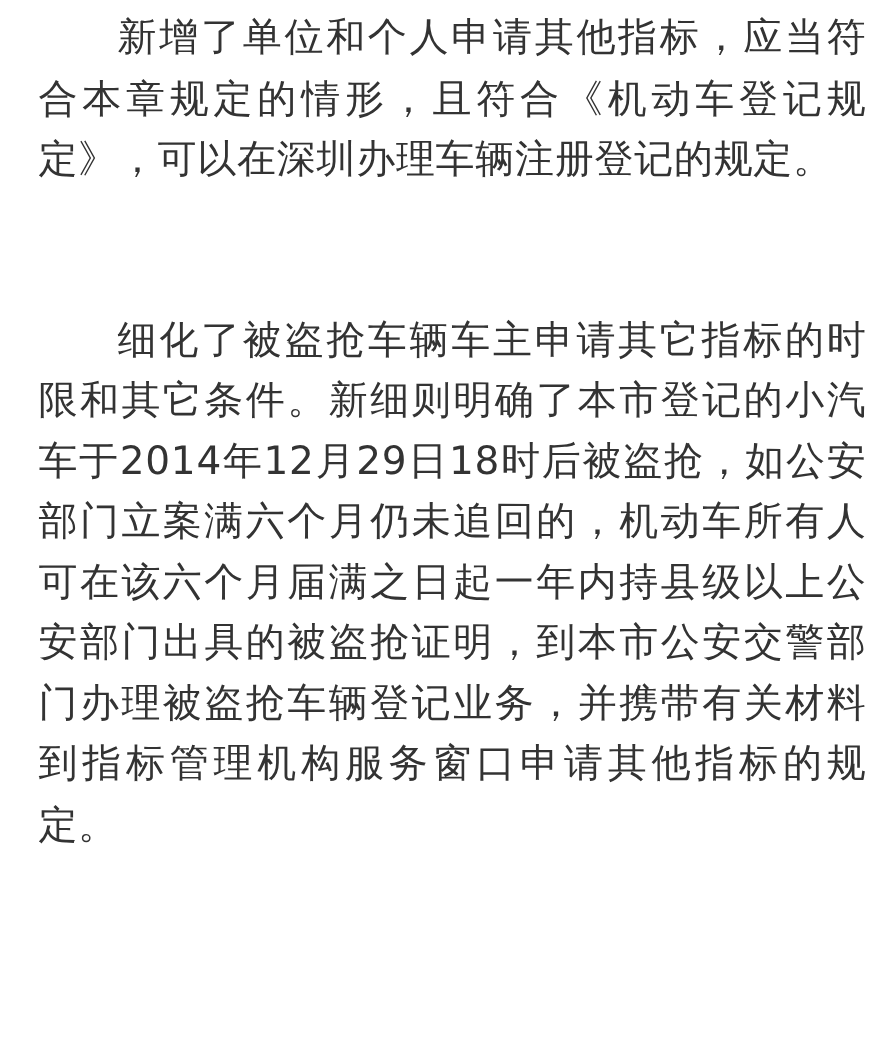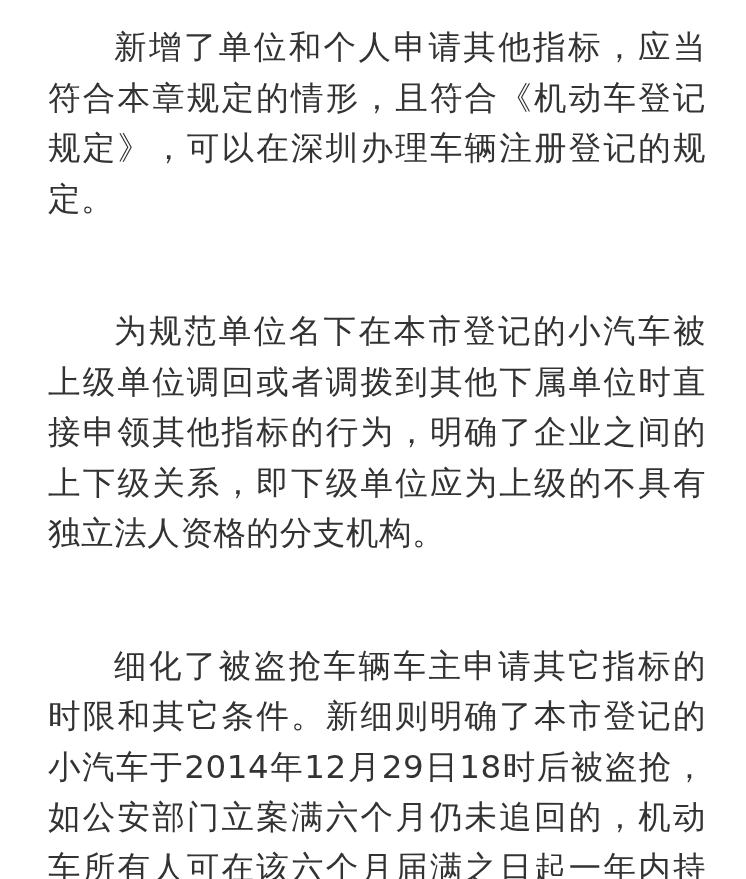--- a/index.html
+++ b/index.html
@@ -18,31 +18,30 @@
     left: 32px;
     top: 6px;
     width: 690px;
     color: #333333;
     font-family: "DejaVu Sans", "Liberation Sans", sans-serif;
     font-size: 32.5px;
     line-height: 50.5px;
     letter-spacing: 0.6px;
   }
   .para {
-    margin: 16px;
+    margin: 0;
     text-indent: 66px;
     text-align: justify;
     text-align-last: left;
   }
   .gap {
     height: 50px;
   }
 </style>
 </head>
 <body>
 
 <div class="article">
   <p class="para">新增了单位和个人申请其他指标，应当符合本章规定的情形，且符合《机动车登记规定》，可以在深圳办理车辆注册登记的规定。</p>
   <div class="gap"></div>
-  <p class="para">为规范单位名下在本市登记的小汽车被上级单位调回或者调拨到其他下属单位时直接申领其他指标的行为，明确了企业之间的上下级关系，即下级单位应为上级的不具有独立法人资格的分支机构。</p>
   <div class="gap"></div>
   <p class="para">细化了被盗抢车辆车主申请其它指标的时限和其它条件。新细则明确了本市登记的小汽车于2014年12月29日18时后被盗抢，如公安部门立案满六个月仍未追回的，机动车所有人可在该六个月届满之日起一年内持县级以上公安部门出具的被盗抢证明，到本市公安交警部门办理被盗抢车辆登记业务，并携带有关材料到指标管理机构服务窗口申请其他指标的规定。</p>
 </div>
 
 </body></html>

